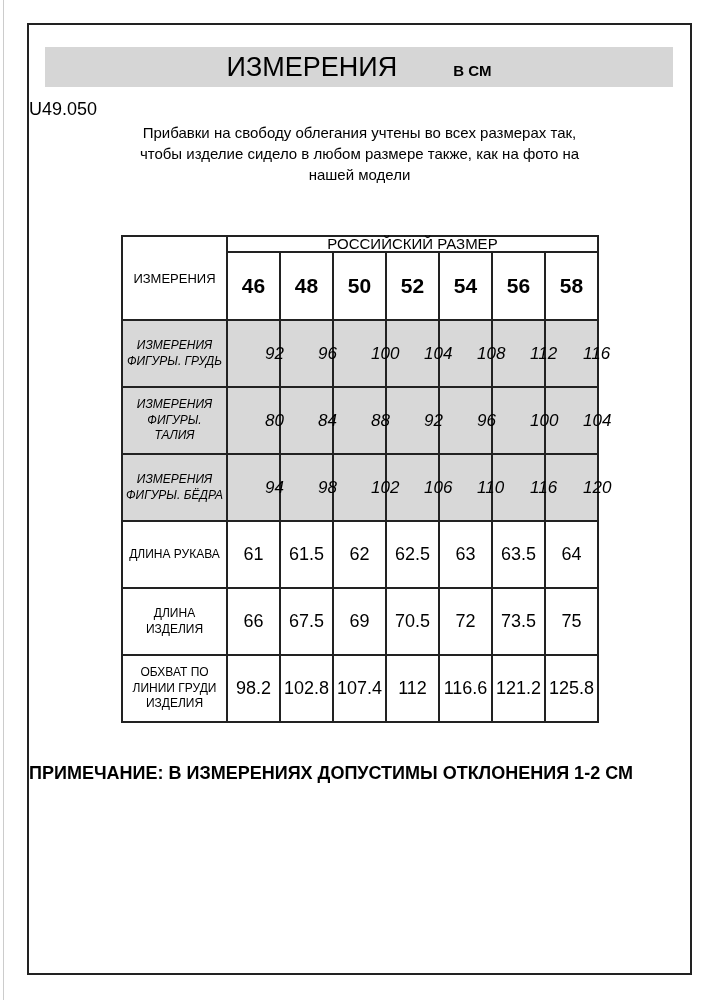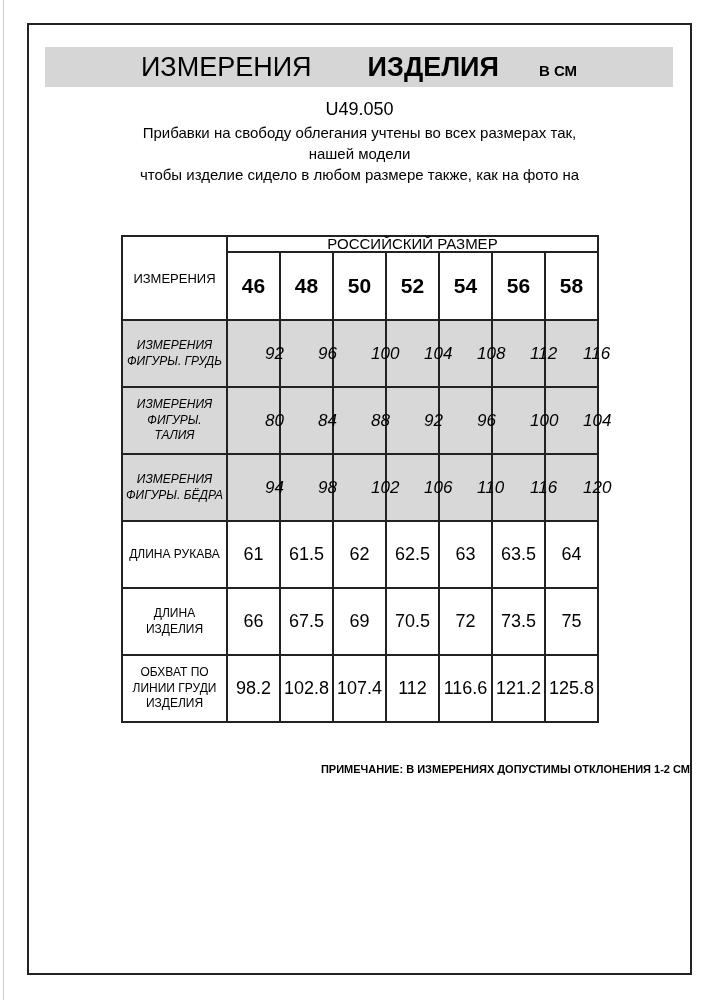--- a/index.html
+++ b/index.html
@@ -34,21 +34,21 @@
     width:628px; height:40px;
     background:var(--bar_gray);
     display:flex; justify-content:center; align-items:baseline;
     white-space:nowrap;
   }
   .titlebar .t1{ font-size:27px; font-weight:400; line-height:40px; margin-right:56px; }
   .titlebar .t2{ font-size:27px; font-weight:700; line-height:40px; margin-right:40px; }
   .titlebar .t3{ font-size:15px; font-weight:700; line-height:40px; }
   .article{
     position:absolute; top:74px; left:0; width:100%;
-    text-align:center; font-size:18px; font-weight:400;
+    text-align:left; font-size:18px; font-weight:400;
   }
   .desc{
     position:absolute; top:97px; left:0; width:100%;
     text-align:center; font-size:15px; line-height:21px;
   }
   table.size-table{
     position:absolute; left:92px; top:210px;
     width:477px;
     border-collapse:collapse; table-layout:fixed;
   }
@@ -62,42 +62,41 @@
   .r-top td.ruhdr{ height:15px; font-size:15px; line-height:14px; }
   td.corner{ font-size:13px; }
   .r-sizes td{ height:68px; font-size:21px; font-weight:700; }
   tr.row-gray td{ background:var(--row_gray); font-style:italic; }
   tr.row-data td{ height:67px; }
   td.lbl{ font-size:12px; line-height:1.3; padding:0 3px; }
   tr.row-gray td.val{ font-size:17px;padding-left:37px; }
   tr.row-white td.val{ font-size:18px; }
   .note{
     position:absolute; top:738px; left:0; width:100%;
-    text-align:right; font-size:11px; font-weight:700;
+    text-align:left; font-size:18px; font-weight:700;
   }
 </style>
 </head>
 <body>
 
 <div class="scan-edge"></div>
 
 <div class="frame">
 
   <div class="titlebar">
     <span class="t1">ИЗМЕРЕНИЯ</span>
-    <span class="t2">ИЗДЕЛИЯ</span>
     <span class="t3">В СМ</span>
   </div>
 
   <div class="article">U49.050</div>
 
   <div class="desc">
     <div>Прибавки на свободу облегания учтены во всех размерах так,</div>
+    <div>чтобы изделие сидело в любом размере также, как на фото на</div>
     <div>нашей модели</div>
-    <div>чтобы изделие сидело в любом размере также, как на фото на</div>
   </div>
 
   <table class="size-table">
     <colgroup>
       <col class="c0">
         <col class="cs">
         <col class="cs">
         <col class="cs">
         <col class="cs">
         <col class="cs">

